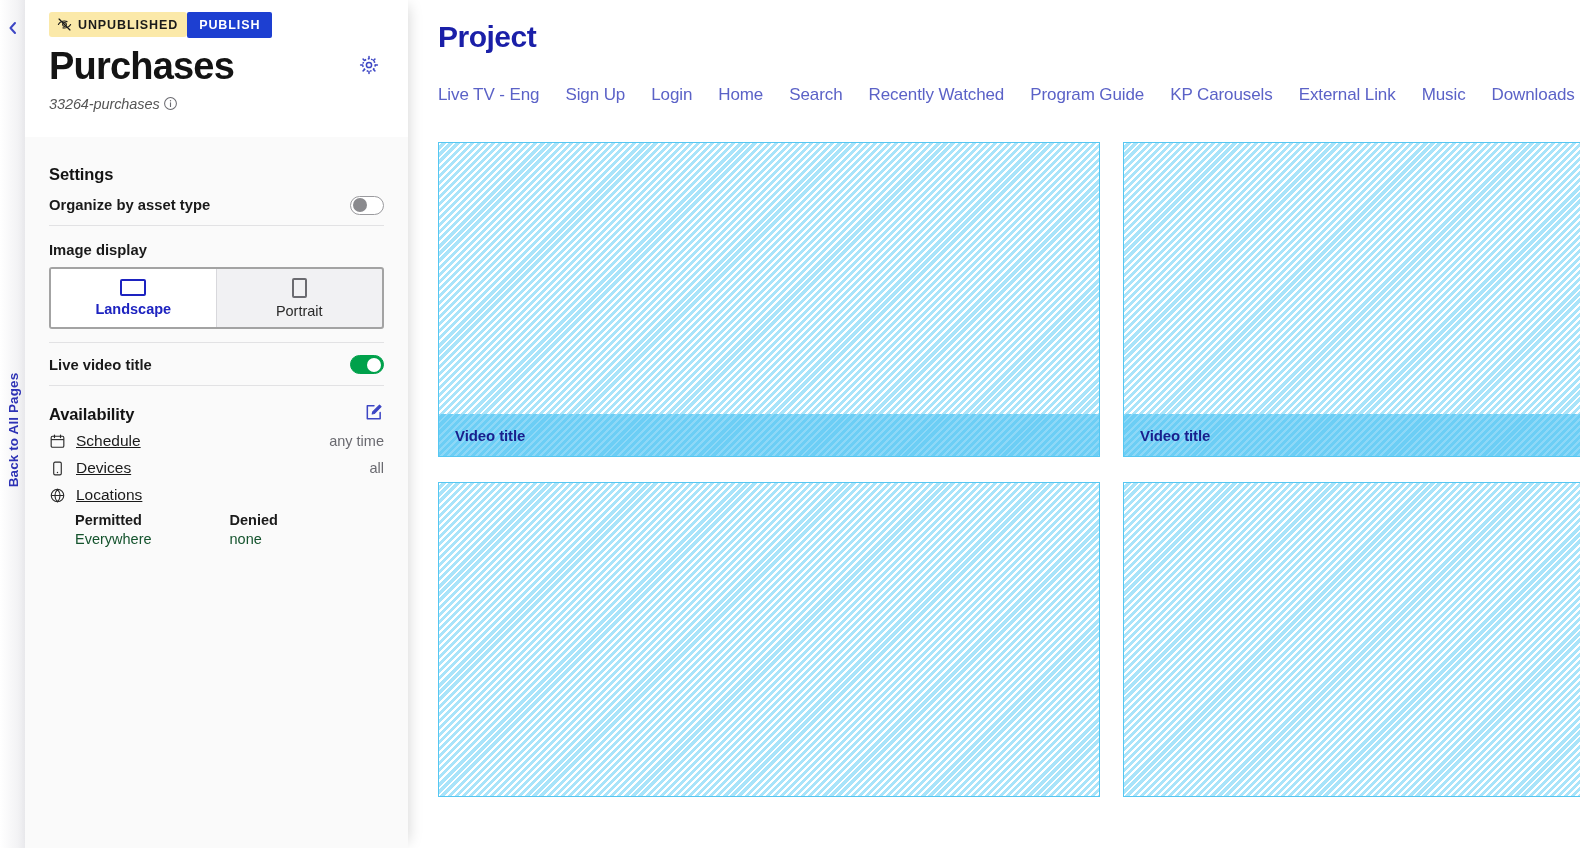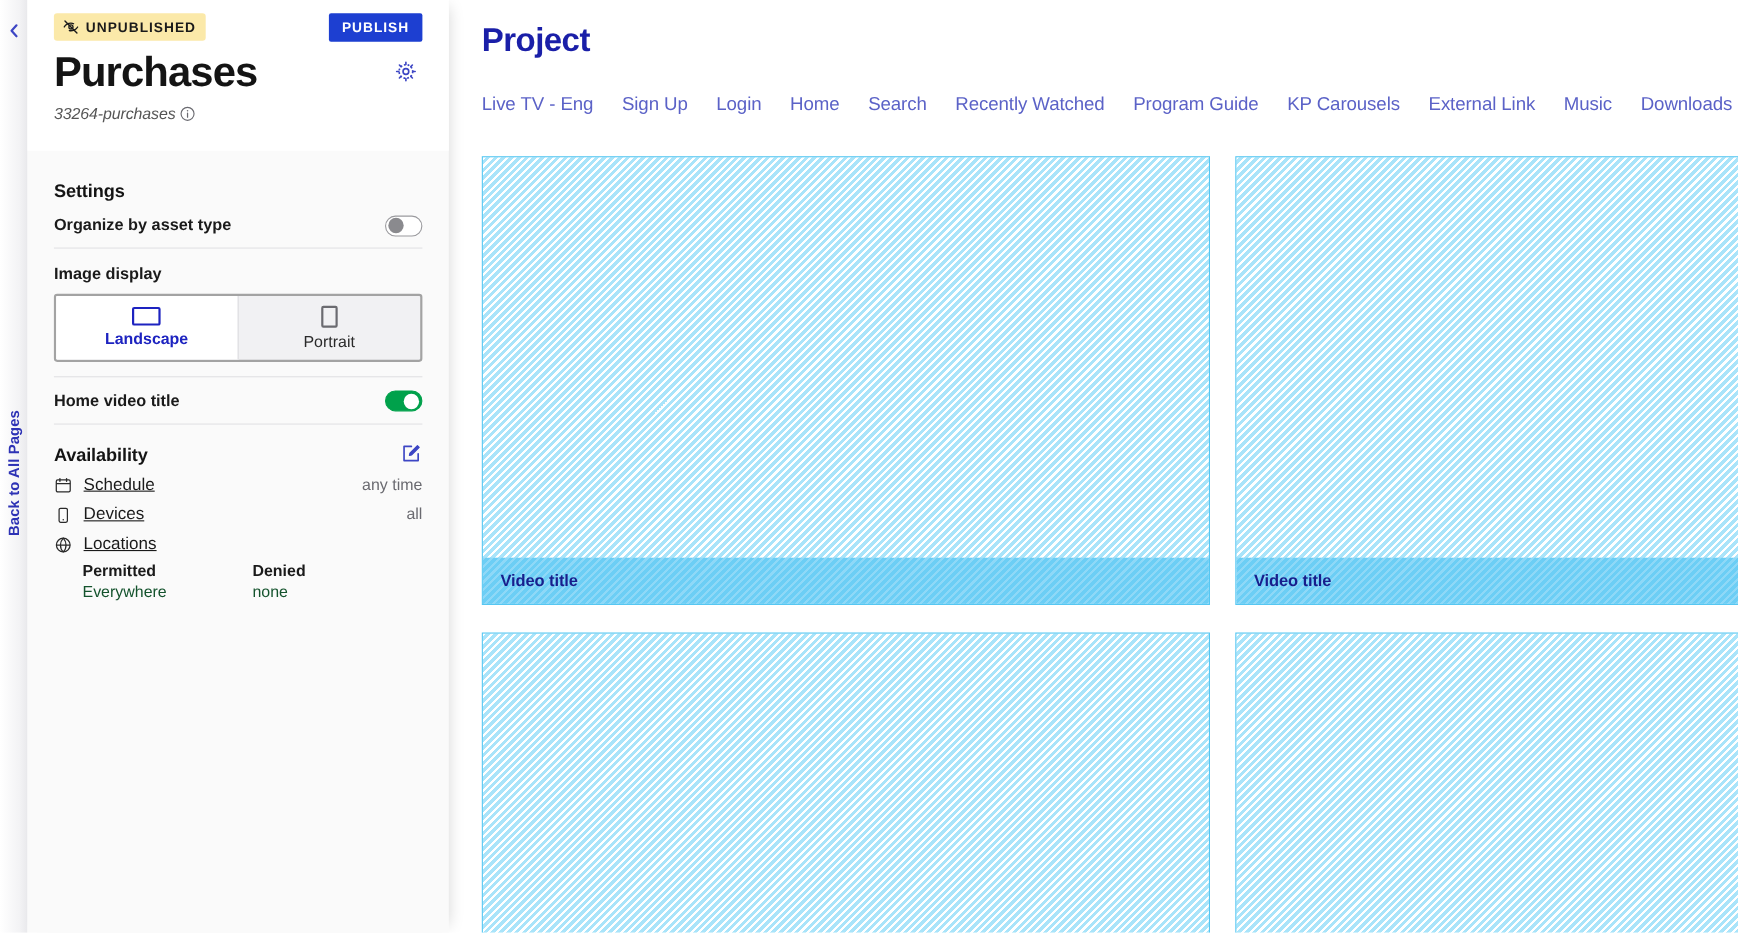--- a/index.html
+++ b/index.html
@@ -49,21 +49,21 @@
     box-shadow: 6px 0 14px -6px rgba(0,0,0,0.18);
     z-index: 5;
   }
   .sidebar-header {
     background: #ffffff;
     padding: 12px 24px 18px 24px;
     position: relative;
     height: 137px;
   }
   .badge-row {
-    display: flex; align-items: flex-start; justify-content: space-between;
+    display: flex; align-items: flex-start; justify-content: flex-start;
     height: 26px;
   }
   .badge-unpublished {
     display: inline-flex; align-items: center; gap: 6px;
     background: #fbe9a9;
     border-radius: 3px;
     padding: 4px 9px 4px 8px;
     font-size: 12.5px;
     font-weight: 700;
     letter-spacing: 0.9px;
@@ -248,21 +248,21 @@
 
   .grid {
     margin-top: 32px;
     display: grid;
     grid-template-columns: 662px 662px;
     column-gap: 23px;
     row-gap: 25px;
   }
   .card {
     width: 662px;
-    height: 408px;
+    height: 315px;
     border: 1px solid #56c7f2;
     background-image:
       repeating-linear-gradient(135deg,
         #ffffff 0px, #ffffff 2px,
         #a9e4fa 2px, #a9e4fa 5px);
     display: flex;
     flex-direction: column;
     justify-content: flex-end;
     cursor: pointer;
   }
@@ -361,21 +361,21 @@
         </div>
         <div class="seg">
           <span class="shape-portrait"></span>
           <span>Portrait</span>
         </div>
       </div>
 
       <div style="height:14px" class="divider"></div>
 
       <div class="row no-border">
-        <span class="row-label">Home video title</span>
+        <span class="row-label">Live video title</span>
         <div class="toggle on">
           <span class="knob"></span>
         </div>
       </div>
 
       <div class="divider"></div>
 
       <div class="avail-header">
         <h2 class="section-title">Availability</h2>
         <button class="edit-btn">

